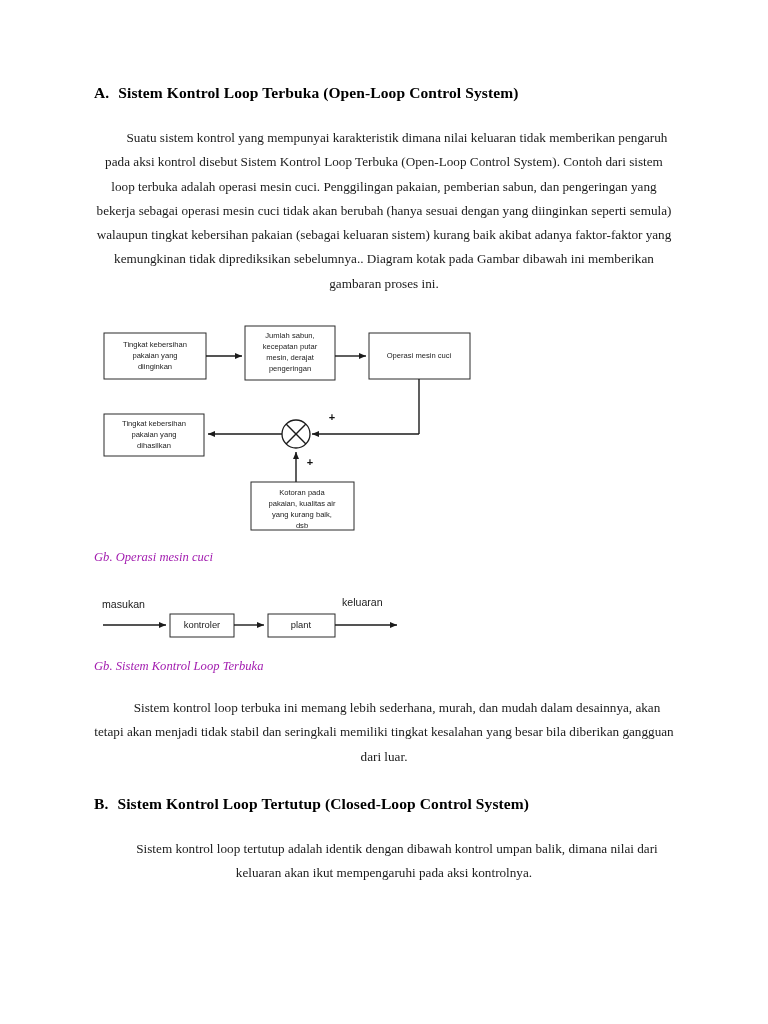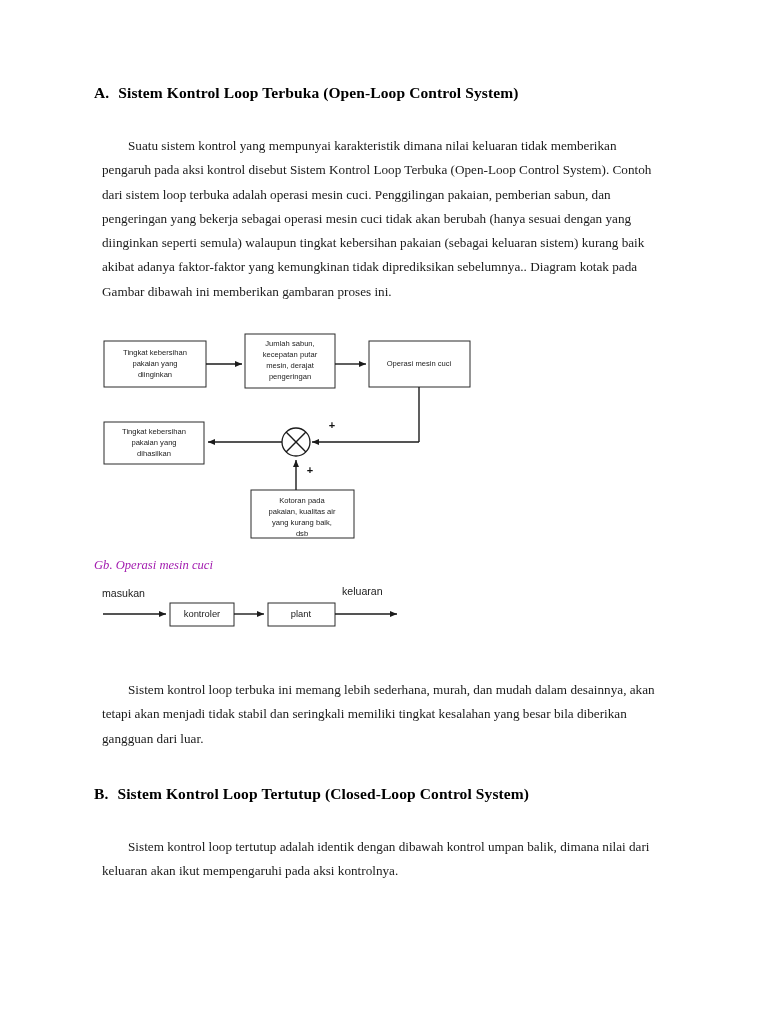--- a/index.html
+++ b/index.html
@@ -39,23 +39,23 @@
     white-space: nowrap;
   }
   .heading-letter {
     display: inline-block;
     margin-right: 9px;
   }
   p.body-par {
     font-family: "Liberation Serif", serif;
     font-size: 13.2px;
     line-height: 24.3px;
-    margin: 8px;
-    padding: 0;
-    text-align: left;
+    margin: 0;
+    padding: 0;
+    text-align: center;
     text-indent: 26px;
     color: #1a1a1a;
   }
   .caption {
     font-family: "Liberation Serif", serif;
     font-style: italic;
     font-size: 12.6px;
     color: #a21caf;
     margin: 0;
     padding: 0;
@@ -178,41 +178,42 @@
         <text class="dtext" x="208" y="175">Kotoran pada</text>
         <text class="dtext" x="208" y="186">pakaian, kualitas air</text>
         <text class="dtext" x="208" y="197">yang kurang baik,</text>
         <text class="dtext" x="208" y="208">dsb</text>
       </svg>
     </div>
 
     <div style="height:10px;"></div>
     <p class="caption">Gb. Operasi mesin cuci</p>
 
-    <div class="diagram-wrap" style="margin-top:11px;">
+    <div class="diagram-wrap" style="margin-top:30px;">
       <svg class="diagram" width="330" height="52" viewBox="0 0 330 52">
 
         <text class="dlabel" x="8" y="10">masukan</text>
         <text class="dlabel" x="248" y="8">keluaran</text>
 
         <line class="dline" x1="9" y1="30" x2="72" y2="30" marker-end="url(#arrow)"></line>
 
         <rect class="dbox" x="76" y="19" width="64" height="23"></rect>
         <text class="dtext2" x="108" y="31">kontroler</text>
 
         <line class="dline" x1="140" y1="30" x2="170" y2="30" marker-end="url(#arrow)"></line>
 
         <rect class="dbox" x="174" y="19" width="67" height="23"></rect>
         <text class="dtext2" x="207" y="31">plant</text>
 
         <line class="dline" x1="241" y1="30" x2="303" y2="30" marker-end="url(#arrow)"></line>
       </svg>
     </div>
 
     <div style="height:12px;"></div>
+    <p class="caption">Gb. Sistem Kontrol Loop Terbuka</p>
 
     <div style="height:22px;"></div>
 
     <p class="body-par">Sistem kontrol loop terbuka ini memang lebih sederhana, murah, dan mudah dalam desainnya, akan tetapi akan menjadi tidak stabil dan seringkali memiliki tingkat kesalahan yang besar bila diberikan gangguan dari luar.</p>
 
     <div style="height:26px;"></div>
 
     <h2 class="section-heading">
       <span class="heading-letter">B.</span><span>Sistem Kontrol Loop Tertutup (Closed-Loop Control System)</span>
     </h2>

